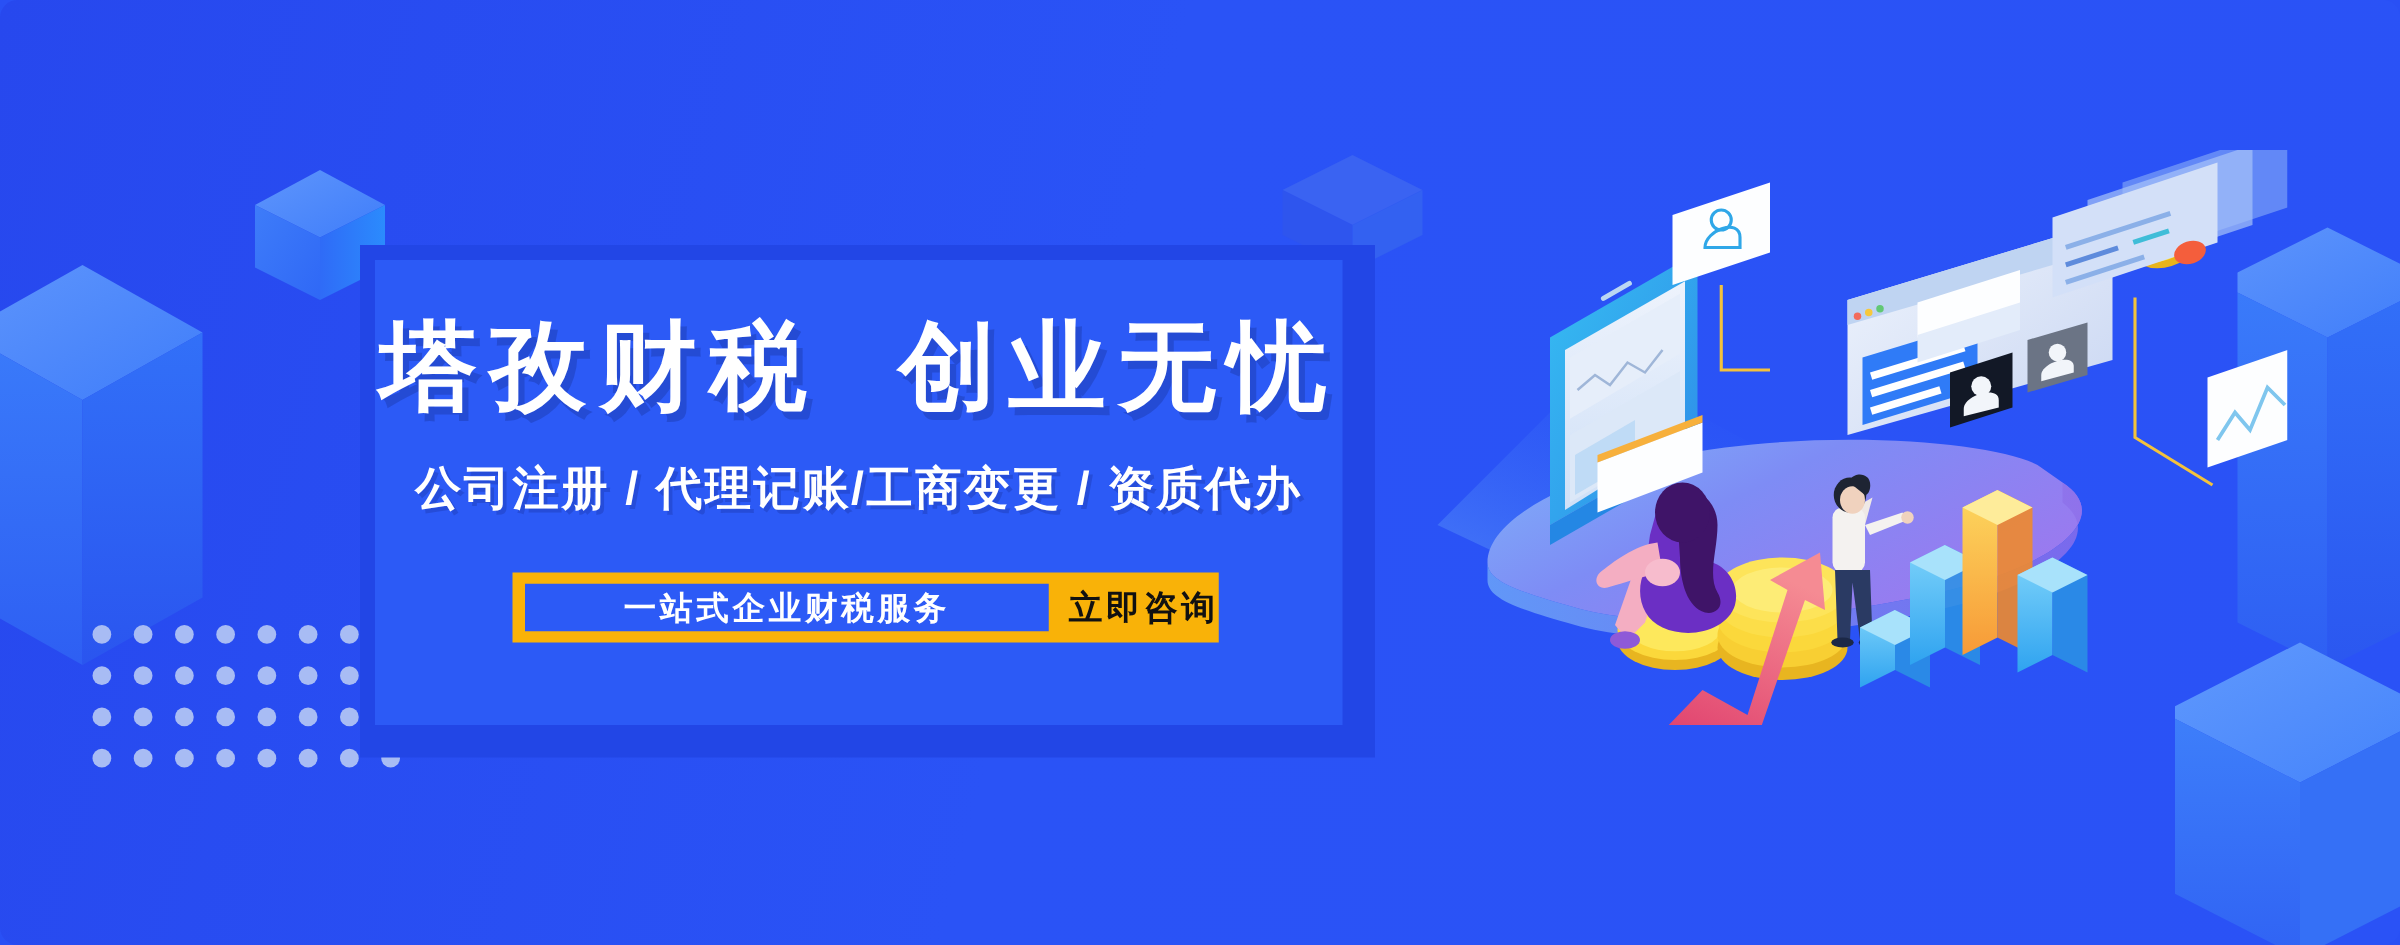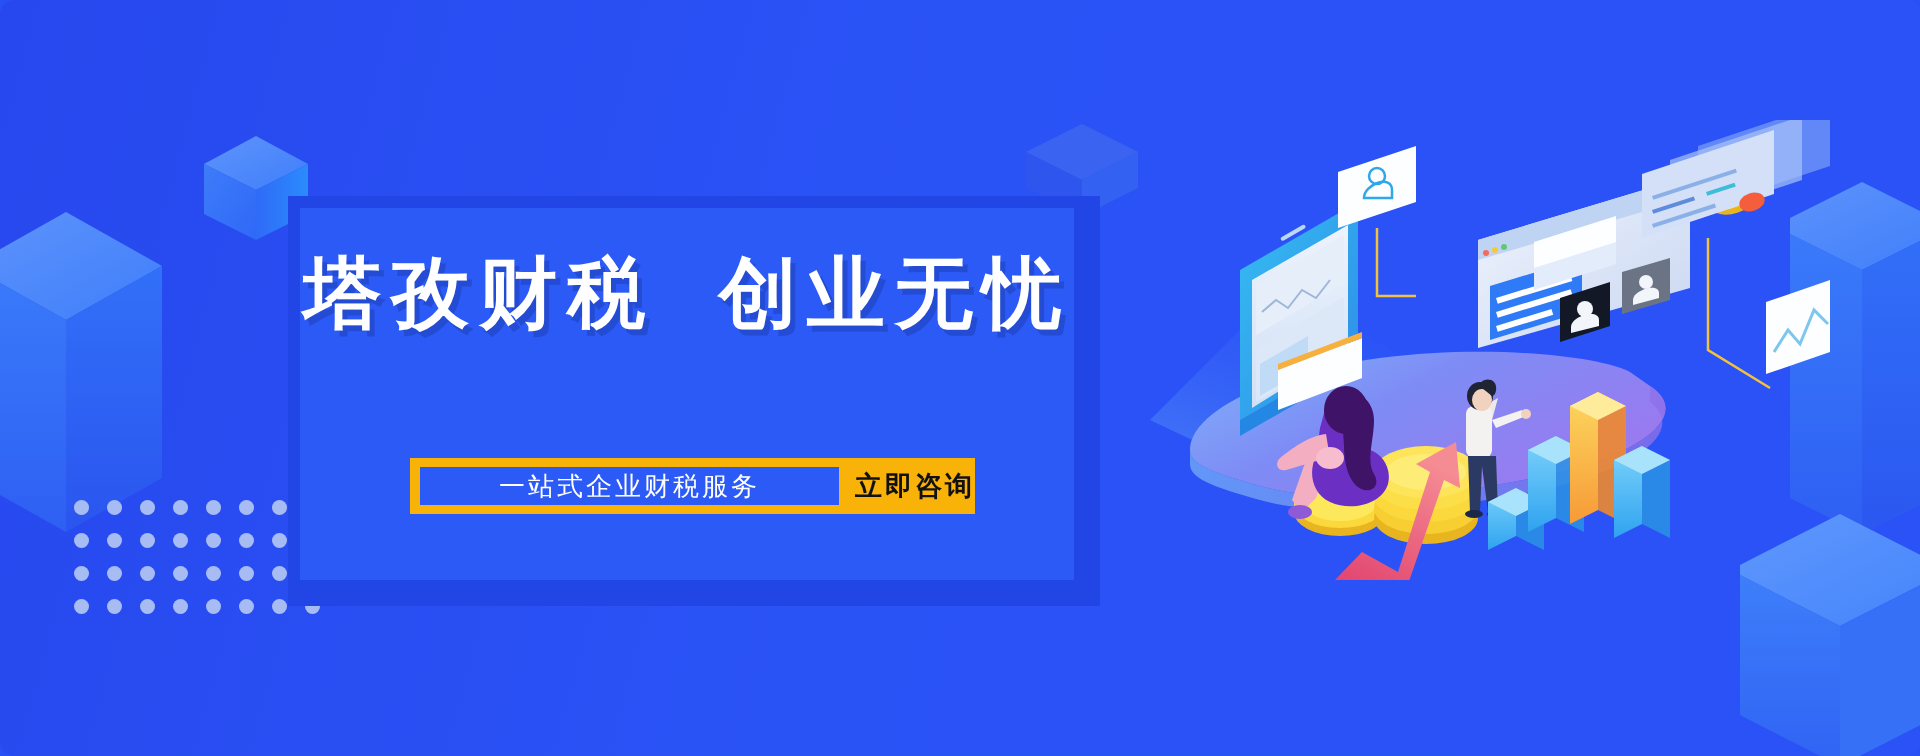--- a/index.html
+++ b/index.html
@@ -46,21 +46,21 @@
     text-shadow:3px 3px 0 rgba(22,48,150,.30);
     white-space:pre;
   }
   #cta-bar{
     position:absolute;left:110px;top:250px;width:565px;height:56px;
     background:#F9B208;display:flex;align-items:center;
   }
   #cta-pill{
     margin-left:10px;width:447px;height:38px;background:#2C5AF6;
     display:flex;align-items:center;justify-content:center;
-    color:#ffffff;font-size:26px;font-weight:400;letter-spacing:3px;
+    color:#ffffff;font-size:26px;font-weight:700;letter-spacing:3px;
     white-space:pre;
   }
   #cta-action{
     flex:1;display:flex;align-items:center;justify-content:center;
     color:#111111;font-size:27px;font-weight:700;letter-spacing:3px;
     white-space:pre;
     padding-left:16px;
   }
 
   
@@ -209,20 +209,21 @@
       <ellipse cx="45" cy="44" rx="34" ry="24" fill="#FBE23E"></ellipse>
       <ellipse cx="45" cy="44" rx="27" ry="18" fill="#FDEE63"></ellipse>
     </g>
   </svg>
 
   <div id="copy-frame">
     <div id="copy-inner">
 
       <div id="headline">塔孜财税  创业无忧</div>
 
+      <div id="subhead">公司注册 / 代理记账/工商变更 / 资质代办</div>
 
       <div id="cta-bar">
         <div id="cta-pill">一站式企业财税服务</div>
         <div id="cta-action">立即咨询</div>
       </div>
 
     </div>
   </div>
 
   <div id="illustration">

